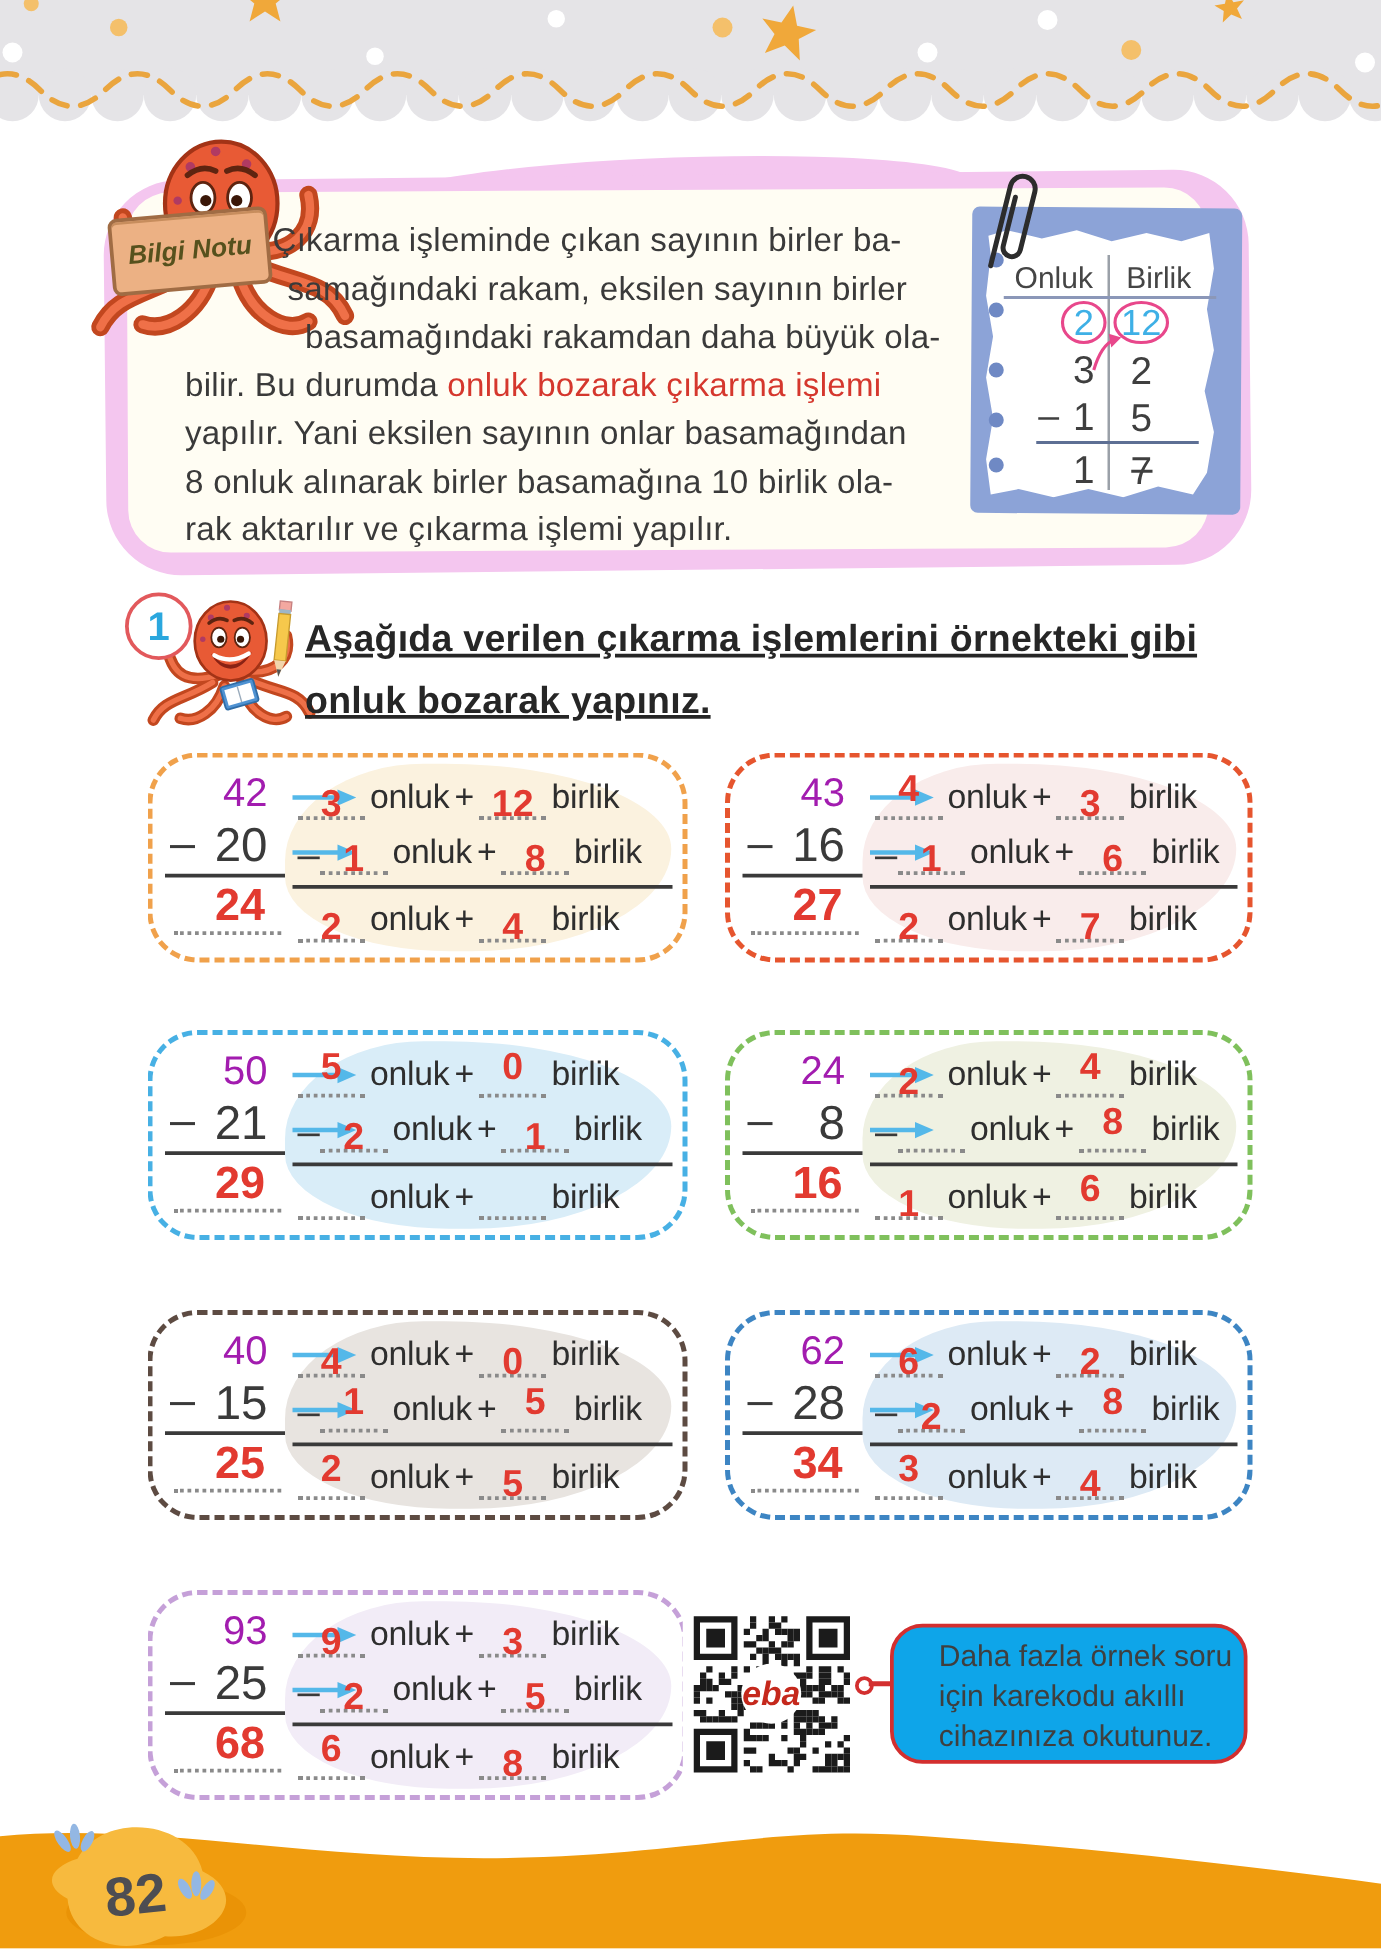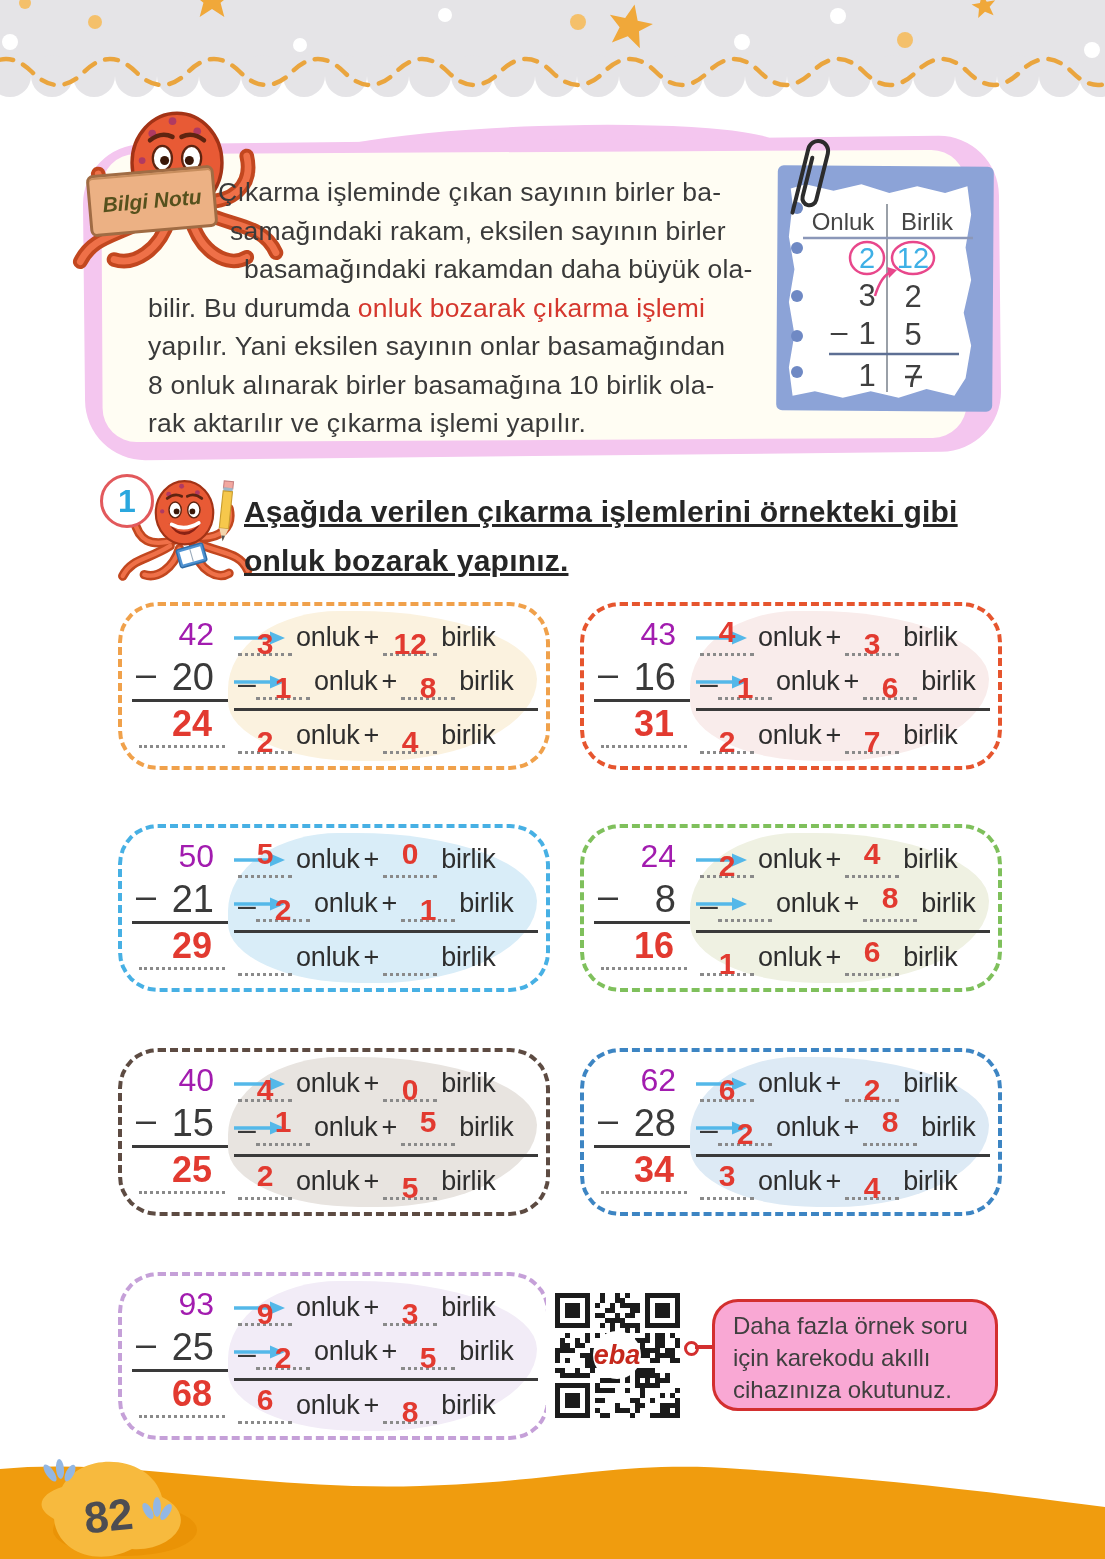--- a/index.html
+++ b/index.html
@@ -50,22 +50,22 @@
   .arrows svg{position:absolute;left:0;}
   .prow{position:absolute;left:116px;right:8px;display:flex;align-items:flex-end;gap:4px;height:42px;}
   .prow .mnsr{width:14px;font-size:32px;color:#3a3a3a;line-height:34px;}
   .blank{position:relative;width:54px;height:34px;border-bottom:3.5px dotted #8a8a8a;flex:none;}
   .ans{position:absolute;left:50%;bottom:-8px;transform:translateX(-50%);font-size:30px;font-weight:bold;color:#e23a30;}
   .ans.up{bottom:4px;}
   .word{font-size:27px;color:#2e2e2e;line-height:36px;padding-bottom:1px;letter-spacing:-0.2px;}
   .bigbar{position:absolute;left:112px;right:8px;top:102px;border-top:3px solid #3a3a3a;}
 
   
-  .qrbubble{position:absolute;left:712px;top:1299px;width:286px;height:112px;background:#f9a8d4;
-        border:3.5px solid #d32f2f;border-radius:26px;padding:8px 0 0 18px;box-sizing:border-box;}
+  .qrbubble{position:absolute;left:712px;top:1299px;width:286px;height:112px;background:#0ea5e9;
+        border:3.5px solid #d32f2f;border-radius:26px;padding:8px 0 0 36px;box-sizing:border-box;}
   .qrbubble div{font-size:24px;line-height:32px;color:#3f3f3f;white-space:nowrap;}
   .conn-dot{position:absolute;left:684px;top:1341px;width:9px;height:9px;border:3px solid #d32f2f;
         border-radius:50%;background:#fff;}
   .conn-line{position:absolute;left:695px;top:1345px;width:20px;height:4px;background:#d32f2f;}
 </style>
 </head>
 <body>
 
 <div class="page">
 
@@ -287,21 +287,21 @@
           <span class="word">birlik</span>
         </div>
         <div class="bigbar"></div>
       </div>
       <div class="pbox" style="left: 580px; top: 602px; width: 414px; border-color: rgb(230, 85, 46);">
         <div class="blob" style="background: rgb(249, 236, 235);"></div>
         <div class="numcol">
           <div class="minuend">43</div>
           <div class="subrow"><span class="mns">–</span><span>16</span></div>
           <div class="numbar"></div>
-          <div class="result">31</div>
+          <div class="result">27</div>
           <div class="resdots"></div>
         </div>
         <div class="arrows">
           <svg width="56" height="16" style="top:24px">
             <line x1="2" y1="8" x2="40" y2="8" stroke="#54b8e9" stroke-width="3.6"></line>
             <polygon points="38,1.5 53,8 38,14.5" fill="#54b8e9"></polygon>
           </svg>
           <svg width="56" height="16" style="top:68px">
             <line x1="2" y1="8" x2="40" y2="8" stroke="#54b8e9" stroke-width="3.6"></line>
             <polygon points="38,1.5 53,8 38,14.5" fill="#54b8e9"></polygon>

